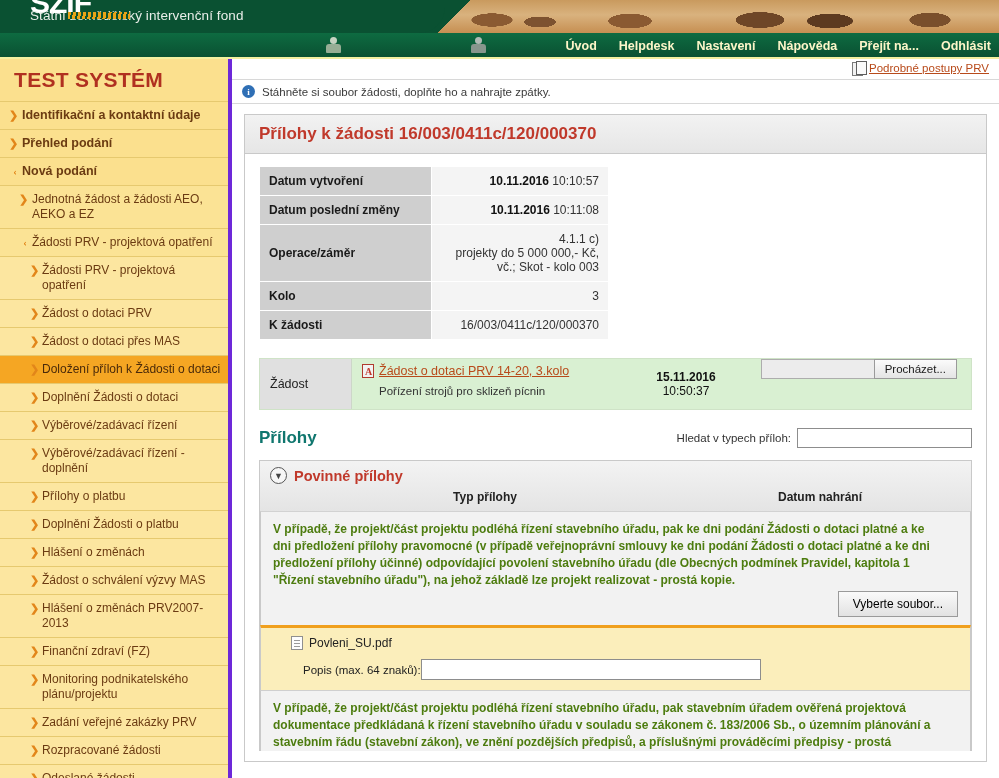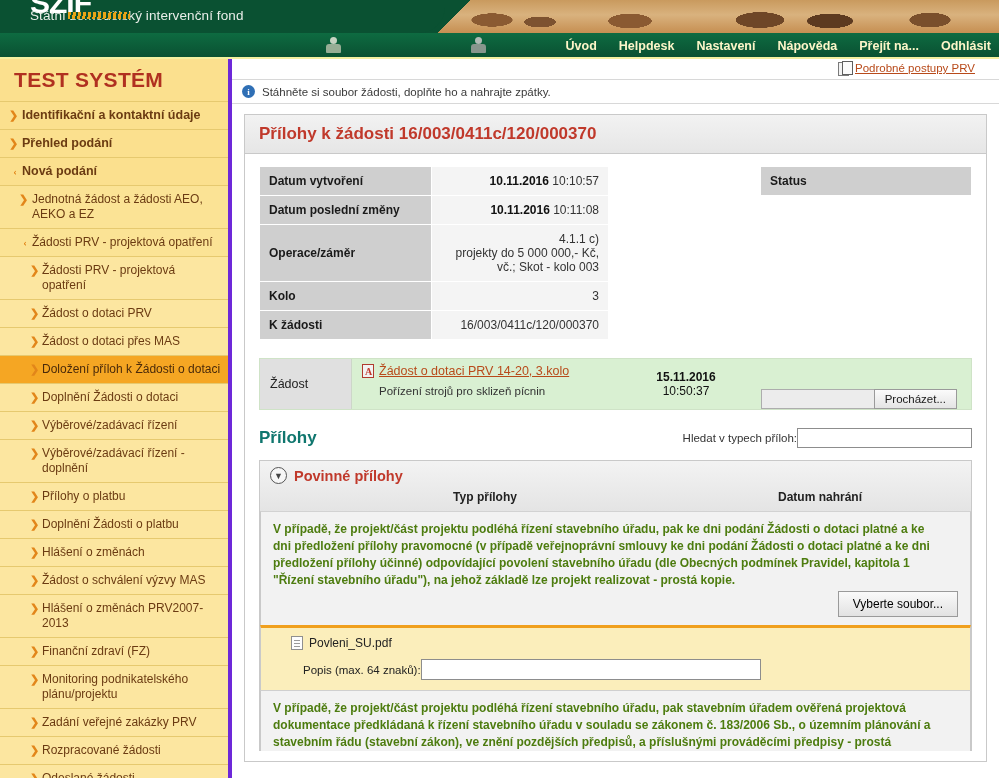--- a/index.html
+++ b/index.html
@@ -121,21 +121,21 @@
   .main {
     flex: 1 1 auto;
     background: #ffffff;
     position: relative;
   }
   .top-link-row {
     height: 20px; position: relative; background: #fff;
     border-bottom: 0;
   }
   .top-link {
-    position: absolute; right: 24px; top: 2px;
+    position: absolute; right: 10px; top: 2px;
     display: flex; align-items: center; gap: 4px;
   }
   .top-link a { color: #b84a1a; font-size: 11.5px; text-decoration: underline; }
   .doc-ico {
     width: 13px; height: 14px; position: relative;
   }
   .doc-ico::before{
     content:""; position:absolute; left:0; top:1px; width:9px; height:12px;
     background:#f2f2f2; border:1px solid #7a7a7a;
   }
@@ -227,40 +227,40 @@
   .zadost-link { color:#b84a1a; text-decoration: underline; font-size:12.5px; }
   .zadost-sub { color: #333; font-size: 11.5px; margin-top: 7px; padding-left: 17px; }
   .zadost-date {
     width: 150px; flex: 0 0 150px; text-align: center;
     display: flex; flex-direction: column; justify-content: center;
     font-size: 12px; color: #111;
   }
   .zadost-date b { font-weight: bold; }
   .zadost-upload {
     width: 210px; flex: 0 0 210px;
-    display: flex; align-items: flex-end; padding-right: 14px;
+    display: flex; align-items: flex-start; padding-right: 14px;
   }
   .fake-file {
     flex: 1 1 auto; height: 20px; background: #ececec;
     border: 1px solid #adadad; border-right: 0;
   }
   .btn {
     background: linear-gradient(180deg,#fbfbfb 0%, #e4e4e4 100%);
     border: 1px solid #9a9a9a; padding: 3px 10px;
     font-size: 11.5px; color: #1a1a1a; cursor: pointer;
     white-space: nowrap;
   }
 
   
   .prilohy-bar {
     margin-top: 18px;
     display: flex; align-items: center;
   }
   .prilohy-title { color: #0f766e; font-size: 17px; font-weight: bold; }
-  .search-wrap { margin-left: auto; display: flex; align-items: center; gap: 0; }
+  .search-wrap { margin-left: auto; display: flex; align-items: center; gap: 6px; }
   .search-wrap label { font-size: 11.5px; color: #333; }
   .search-input {
     width: 175px; height: 20px;
     border: 1px solid #8d8d8d; background: #fff;
     font-family: "Liberation Sans", sans-serif; font-size: 11.5px;
     padding: 0 4px;
   }
 
   .group {
     margin-top: 12px;
@@ -435,21 +435,20 @@
                     <td class="k">Kolo</td>
                     <td class="v">3</td>
                   </tr>
                   <tr>
                     <td class="k">K žádosti</td>
                     <td class="v">16/003/0411c/120/000370</td>
                   </tr>
                 </tbody>
             </table>
             <div class="status-box">
-              <div class="status-head">Status</div>
             </div>
           </div>
 
           <div class="zadost">
             <div class="zadost-label">Žádost</div>
             <div class="zadost-mid">
               <div class="zadost-link-row">
                 <span class="pdf-ico"></span>
                 <a href="#" class="zadost-link">Žádost o dotaci PRV 14-20, 3.kolo</a>
               </div>

